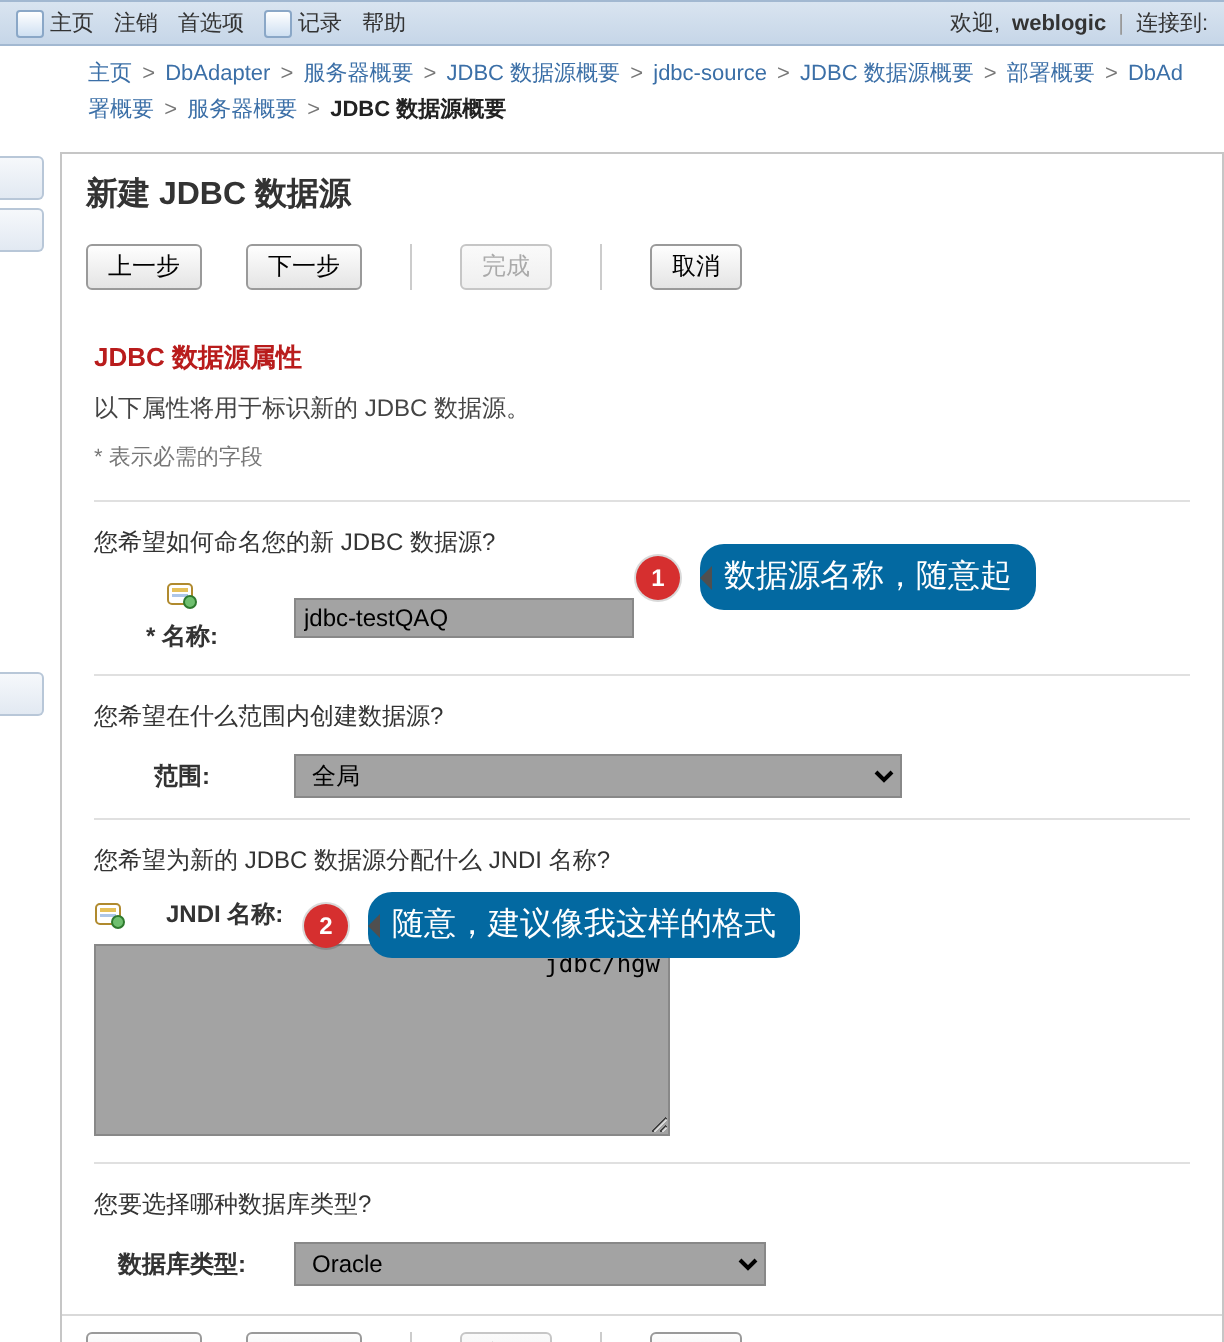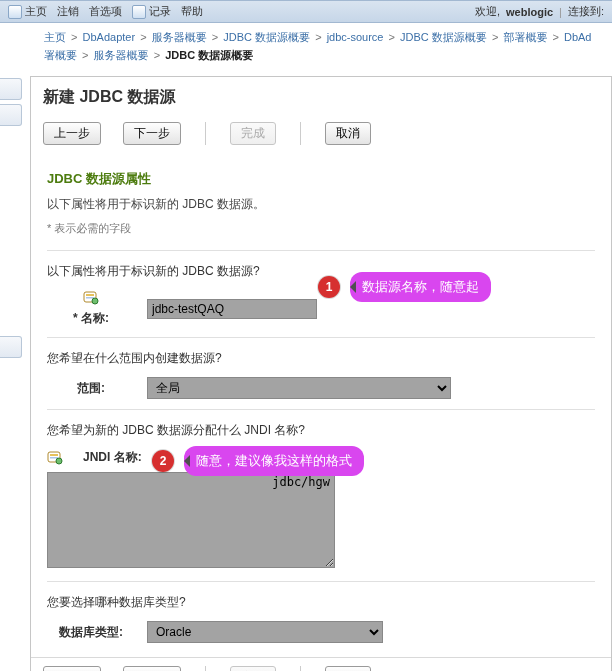--- a/index.html
+++ b/index.html
@@ -99,21 +99,21 @@
   .btn-row .sep-v {
     width: 1px;
     background: #ccc;
     margin: 0 2px;
     align-self: stretch;
   }
   .form-body { padding: 10px 16px 4px; }
   .section-heading {
     font-size: 13px;
     font-weight: bold;
-    color: #4d7c0f;
+    color: #b91c1c;
     margin: 6px 0 8px;
   }
   .desc { color: #444; margin-bottom: 8px; }
   .hint { color: #777; font-size: 11px; margin-bottom: 14px; }
   .divider { border: none; border-top: 1px solid #e0e0e0; margin: 10px 0 12px; }
   .question { color: #333; margin: 4px 0 10px; }
   .field-row {
     display: flex;
     align-items: center;
     gap: 12px;
@@ -173,23 +173,23 @@
     color: #fff;
     font-size: 12px;
     font-weight: bold;
     display: inline-flex;
     align-items: center;
     justify-content: center;
     box-shadow: 0 0 0 1px rgba(0,0,0,0.15);
   }
   .annot-tip {
     margin-left: 10px;
-    background: #d946ef;
+    background: #0369a1;
     color: #fff;
-    font-size: 13px;
+    font-size: 16px;
     padding: 6px 12px;
     border-radius: 12px;
     white-space: nowrap;
     position: relative;
   }
   .annot-tip::before {
     content: "";
     position: absolute;
     left: -6px; top: 50%;
     transform: translateY(-50%);
@@ -268,21 +268,21 @@
     <button class="btn">取消</button>
   </div>
 
   <div class="form-body">
     <div class="section-heading">JDBC 数据源属性</div>
     <div class="desc">以下属性将用于标识新的 JDBC 数据源。</div>
     <div class="hint">* 表示必需的字段</div>
 
     <hr class="divider">
 
-    <div class="question">以下属性将用于标识新的 JDBC 数据源?</div>
+    <div class="question">您希望如何命名您的新 JDBC 数据源?</div>
     <div class="field-row">
       <span class="field-label">
         <span class="info-icon">
           <svg viewBox="0 0 16 16">
               <rect x="1" y="2" width="12" height="10" rx="2" fill="#fff" stroke="#b08a2e"></rect>
               <rect x="3" y="4" width="8" height="2" fill="#e6c15a"></rect>
               <rect x="3" y="7" width="8" height="1.5" fill="#adc6e8"></rect>
               <circle cx="12" cy="11" r="3" fill="#6fbf6f" stroke="#2e7a2e"></circle>
             </svg>
         </span>

